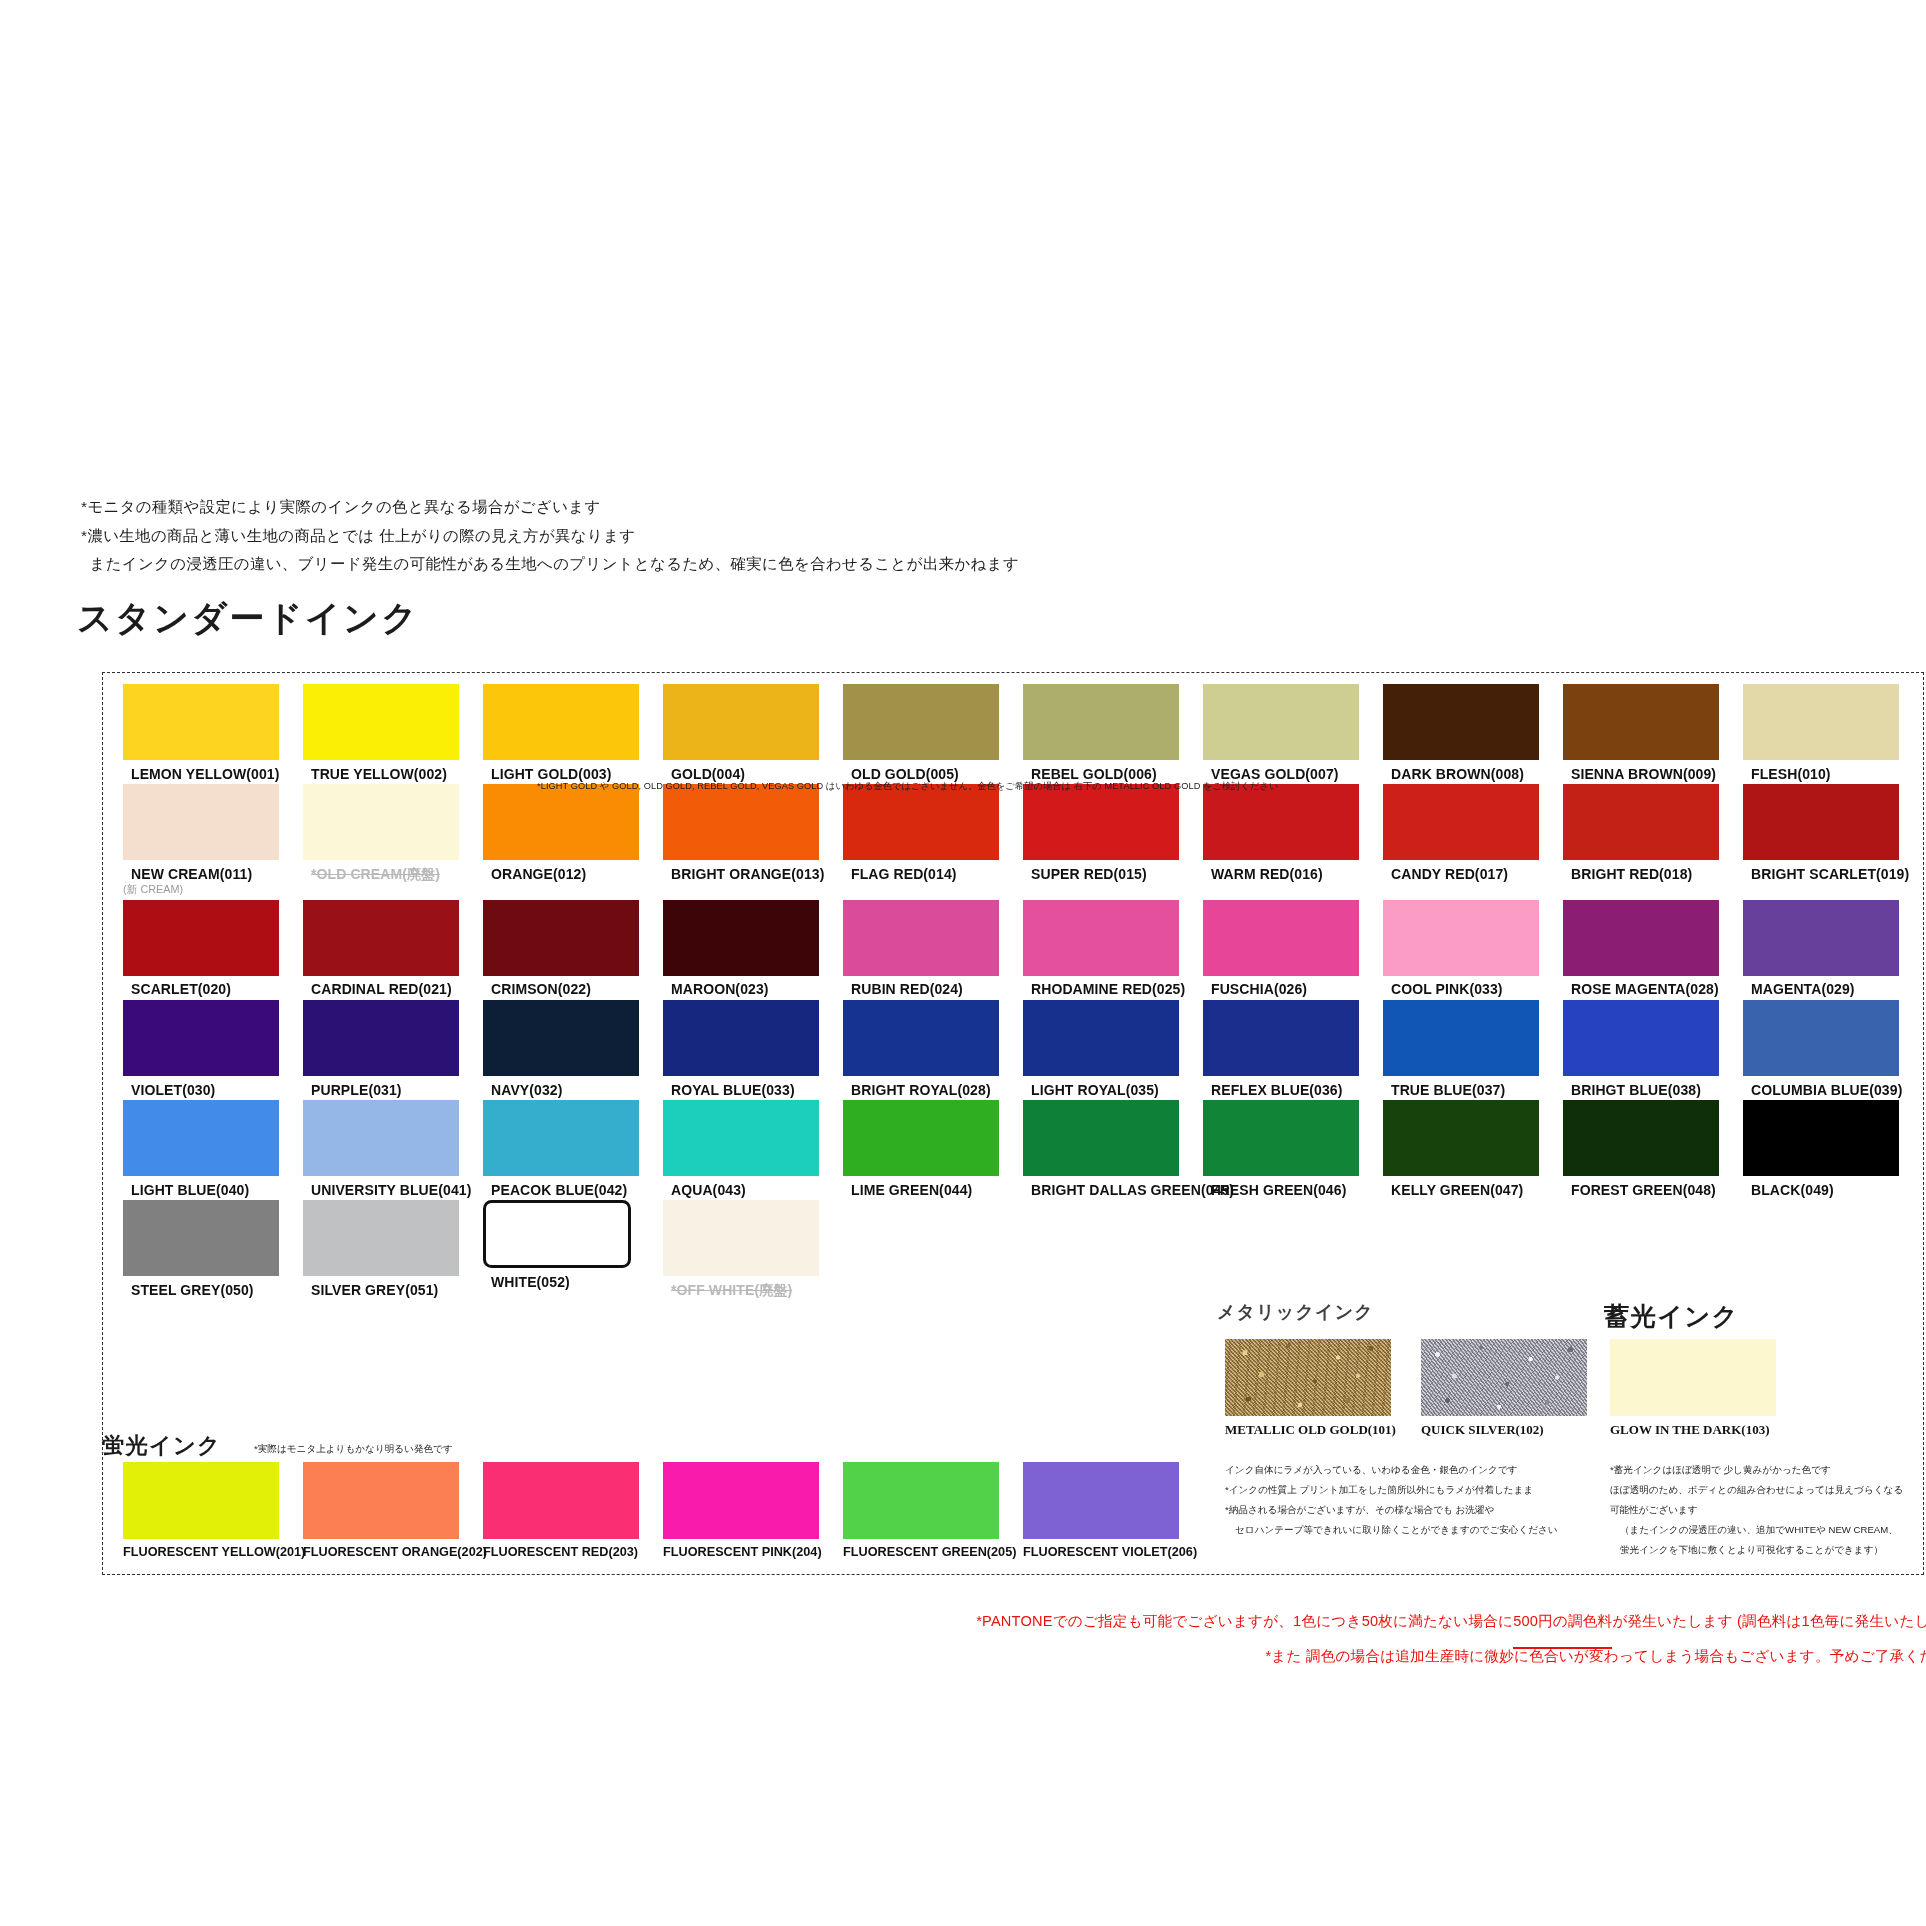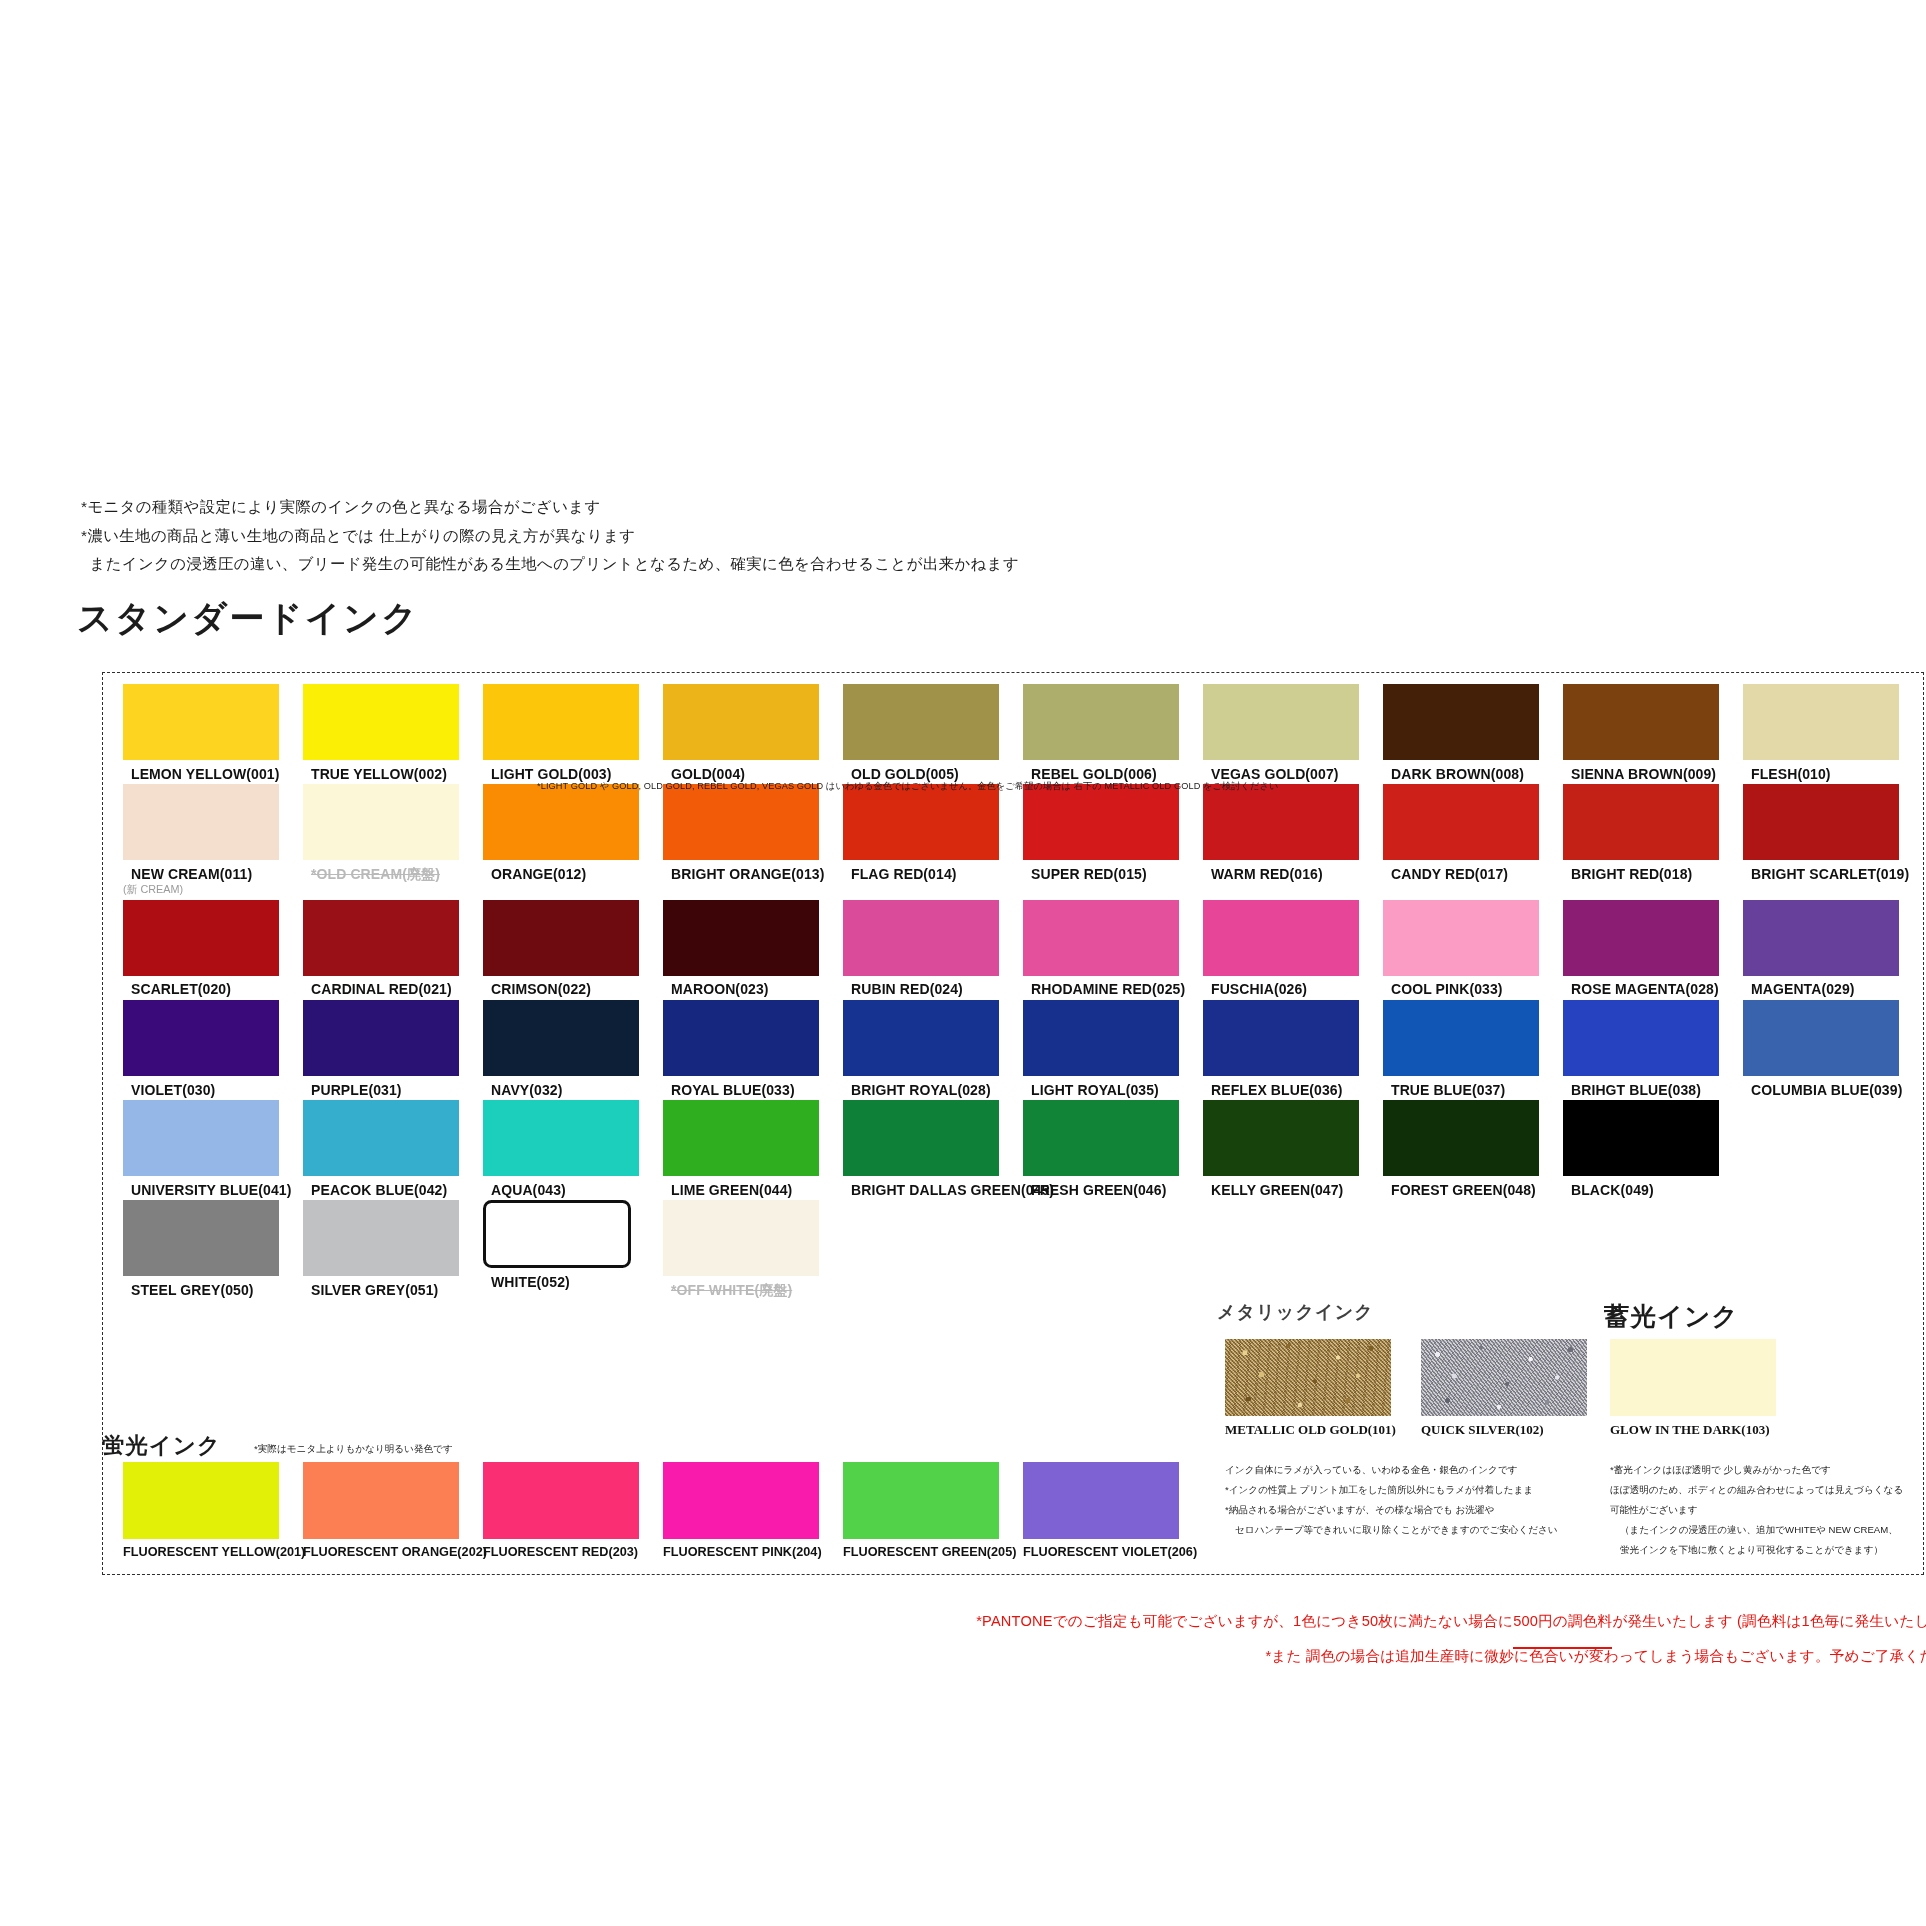--- a/index.html
+++ b/index.html
@@ -314,20 +314,24 @@
           <div class="sw" style="background: rgb(38, 66, 192);"></div>
           <div class="lbl">BRIHGT BLUE(038)</div>
         </div>
         <div class="cell">
           <div class="sw" style="background: rgb(58, 99, 174);"></div>
           <div class="lbl">COLUMBIA BLUE(039)</div>
         </div>
       </div>
       <div class="row">
         <div class="cell">
+          <div class="sw" style="background: rgb(66, 139, 232);"></div>
+          <div class="lbl">LIGHT BLUE(040)</div>
+        </div>
+        <div class="cell">
           <div class="sw" style="background: rgb(148, 183, 232);"></div>
           <div class="lbl">UNIVERSITY BLUE(041)</div>
         </div>
         <div class="cell">
           <div class="sw" style="background: rgb(53, 174, 205);"></div>
           <div class="lbl">PEACOK BLUE(042)</div>
         </div>
         <div class="cell">
           <div class="sw" style="background: rgb(28, 207, 188);"></div>
           <div class="lbl">AQUA(043)</div>

